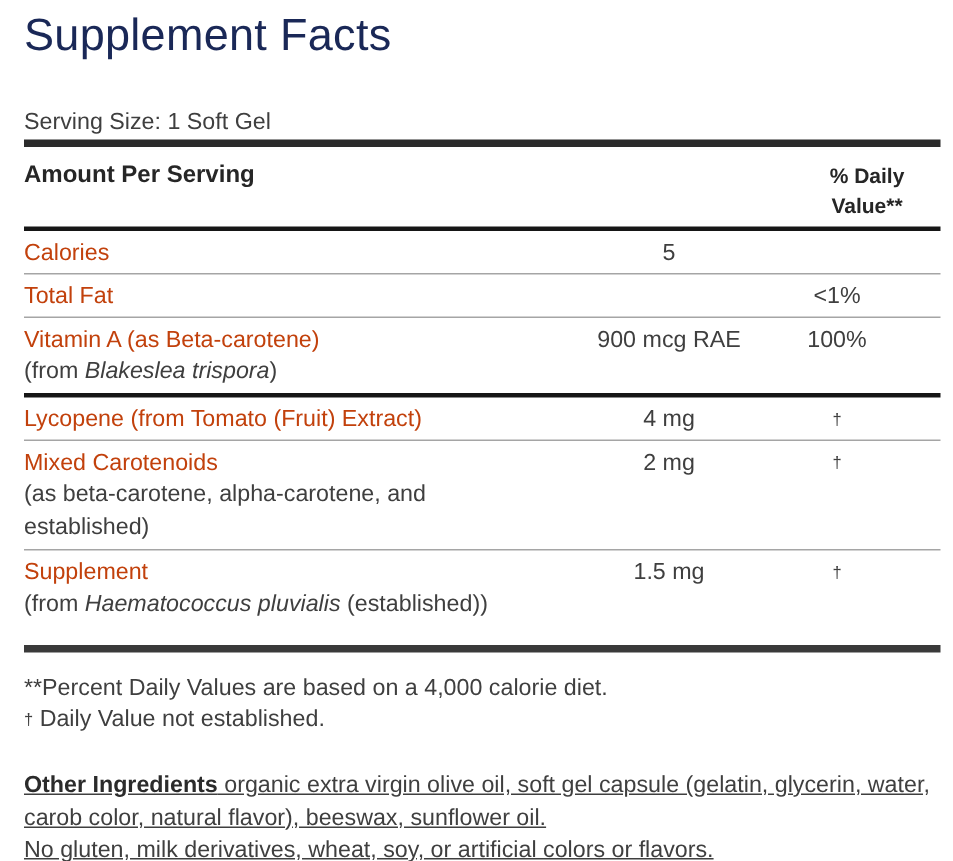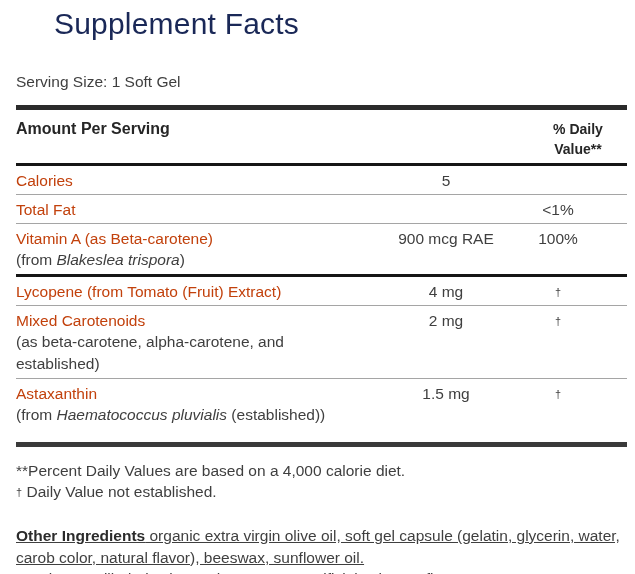--- a/index.html
+++ b/index.html
@@ -6,26 +6,26 @@
   html, body { background: #ffffff; }
   body {
     width: 635px; height: 574px; overflow: hidden;
     font-family: "Liberation Sans", sans-serif;
     color: #3f3f3f;
     -webkit-font-smoothing: antialiased;
   }
   .panel { padding: 6px 8px 0 16px; }
   .title {
     font-size: 30px; font-weight: 500; letter-spacing: 0.2px;
-    color: #1a2857; line-height: 36px; margin-left: 38px;
+    color: #1a2857; line-height: 36px;
   }
   .serving {
     font-size: 15.5px; color: #3f3f3f; margin-top: 31px; line-height: 18px;
   }
-  .facts-table { margin-top: 14px; width: 611px; position: relative; }
+  .facts-table { margin-top: 2px; width: 611px; position: relative; }
   .bar-thick-top { height: 5px; background: #2b2b2b; }
   .bar-header-bottom { height: 3px; background: #161616; }
   .bar-medium { height: 3px; background: #161616; }
   .bar-thick-bottom { height: 5px; background: #3a3a3a; }
   .rule-thin { height: 1px; background: #a5a5a5; }
 
   .t-header { position: relative; padding: 9px 0 7px 0; min-height: 53px; }
   .t-header .amount-head {
     font-size: 16px; font-weight: bold; color: #262626; line-height: 20px;
   }
@@ -111,21 +111,21 @@
     <div class="row">
       <div class="name-line">Mixed Carotenoids</div>
       <div class="sub-line">(as beta-carotene, alpha-carotene, and</div>
       <div class="sub-line">established)</div>
       <div class="cell-amount">2 mg</div>
       <div class="cell-dv dagger">†</div>
     </div>
     <div class="rule-thin"></div>
 
     <div class="row last">
-      <div class="name-line">Astaxanthin</div>
+      <div class="name-line">Supplement</div>
       <div class="sub-line"><span>(from </span><span class="latin">Haematococcus pluvialis</span><span> (established))</span></div>
       <div class="cell-amount">1.5 mg</div>
       <div class="cell-dv dagger">†</div>
     </div>
 
     <div class="bar-thick-bottom"></div>
   </div>
 
   <div class="footnotes">
     <div class="footnote">**Percent Daily Values are based on a 4,000 calorie diet.</div>

